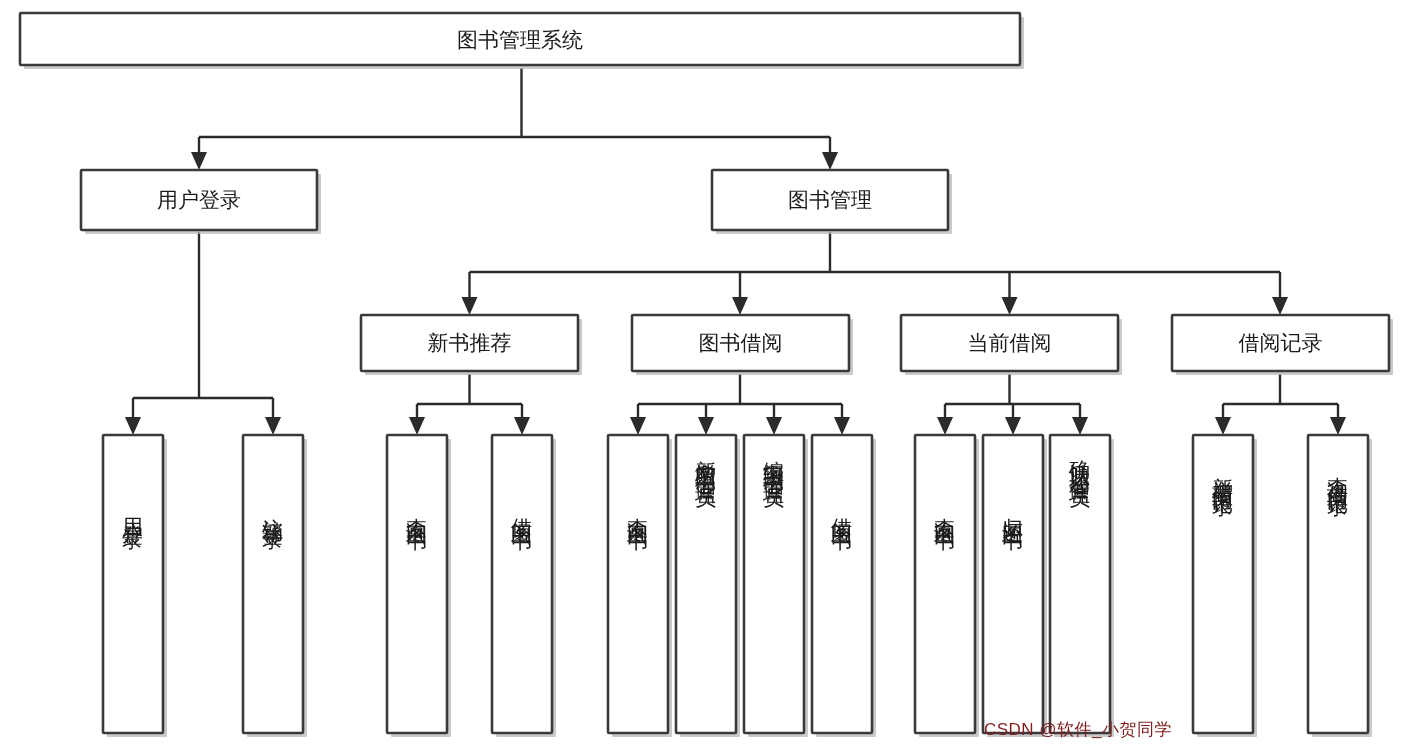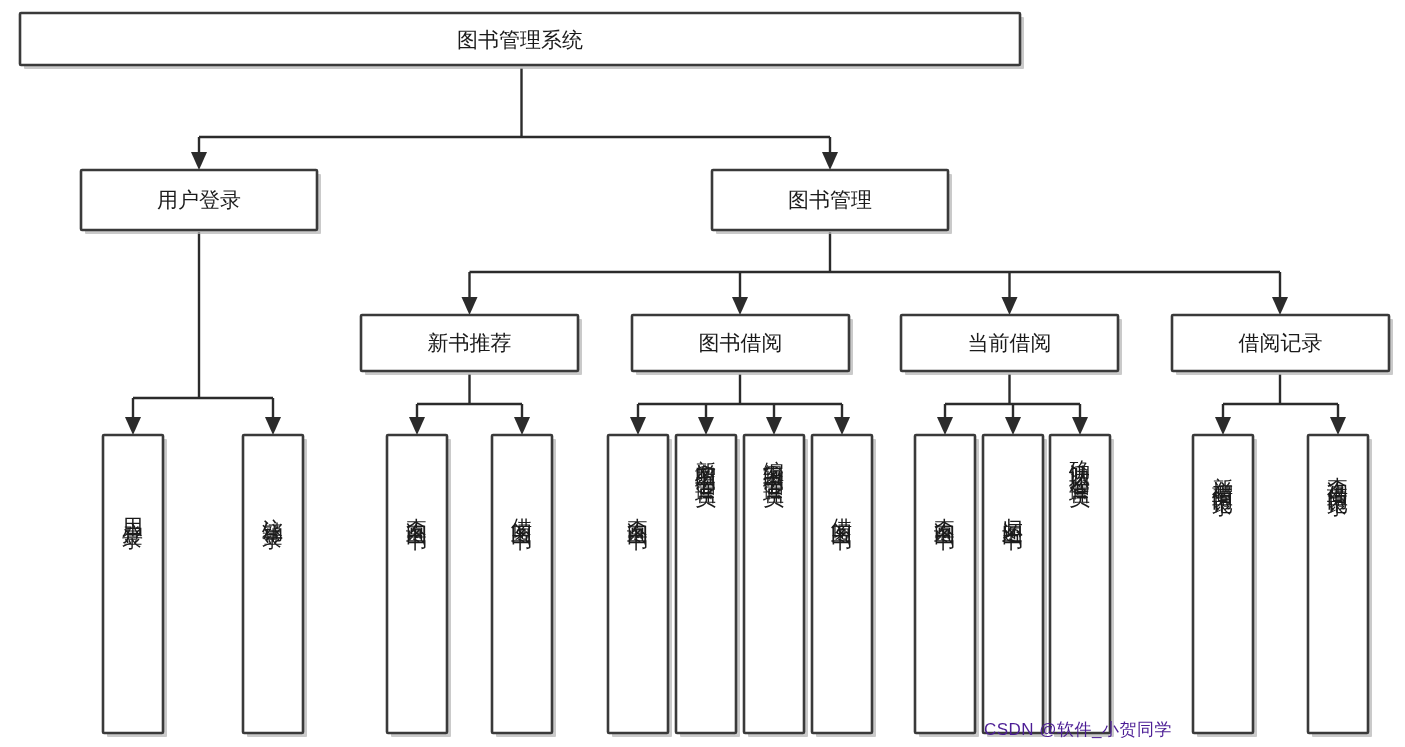--- a/index.html
+++ b/index.html
@@ -70,21 +70,21 @@
     color: #1b1b1b;
     letter-spacing: 4px;
     white-space: nowrap;
   }
   .watermark {
     position: absolute;
     right: 12px;
     bottom: 6px;
     font-family: "Liberation Sans", "DejaVu Sans", sans-serif;
     font-size: 17px;
-    color: #4c1d95;
+    color: #7f1d1d;
     letter-spacing: 0.5px;
     user-select: none;
   }
 </style>
 </head>
 <body>
 
 <div id="diagram-root">
 
   <svg id="flow" viewBox="0 0 1405 747">

